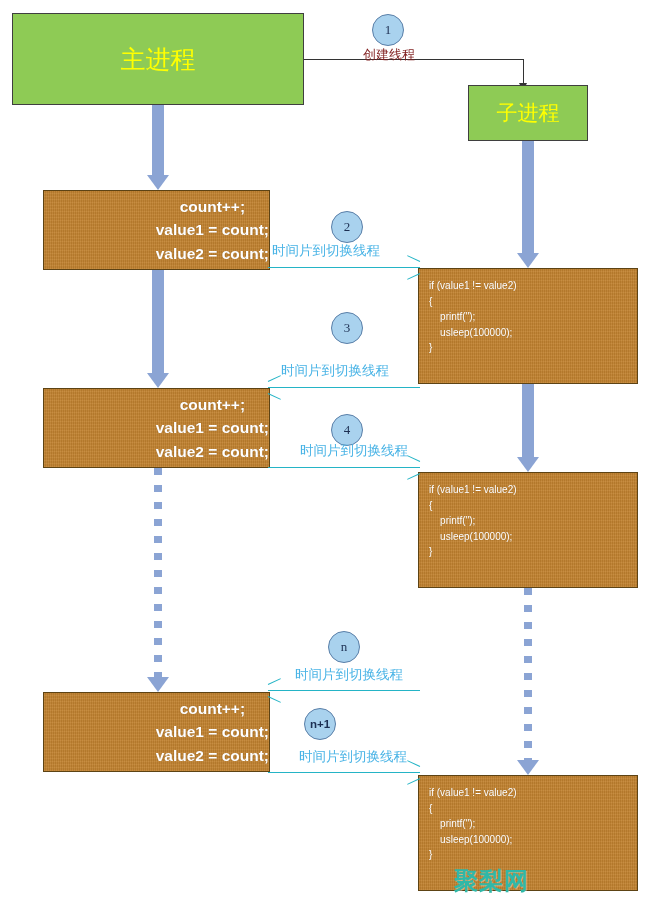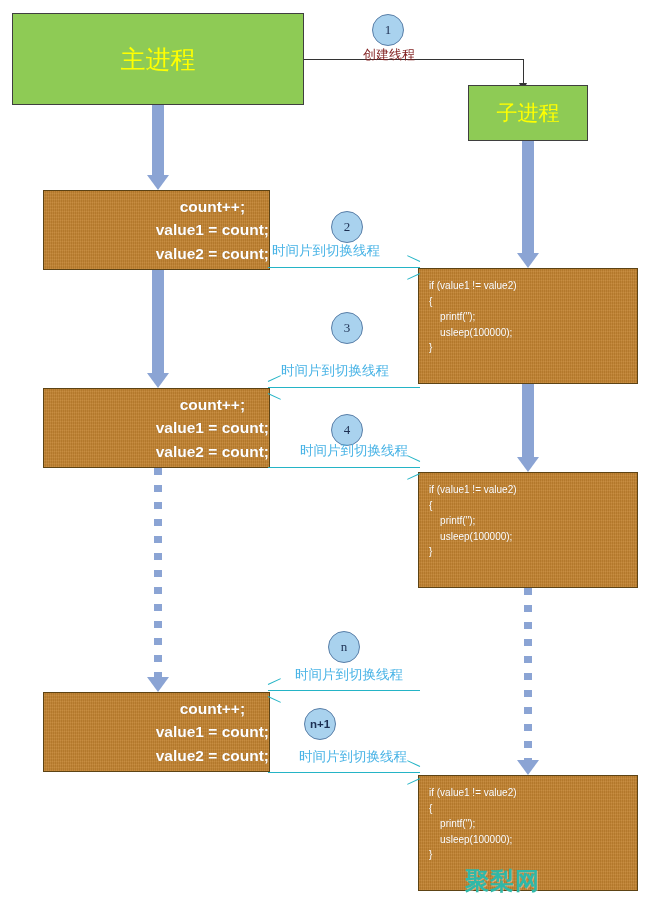--- a/index.html
+++ b/index.html
@@ -316,21 +316,21 @@
     usleep(100000);
 }</div>
   </div>
 
   <div class="brown-box if-box" id="if-box-3">
     <div class="lines">if (value1 != value2)
 {
     printf(");
     usleep(100000);
 }</div>
-    <div id="watermark" style="position:absolute; left:46px; top:89px;">聚梨网</div>
+    <div id="watermark" style="position:absolute; left:35px; top:89px;">聚梨网</div>
   </div>
 
   <div class="switch-arrow to-right" style="left:268px; top:261px; width:152px;">
     <div class="line"></div>
     <div class="ahead-open"></div>
   </div>
 
   <div class="switch-arrow to-left" style="left:268px; top:381px; width:152px;">
     <div class="line"></div>
     <div class="ahead-open"></div>

